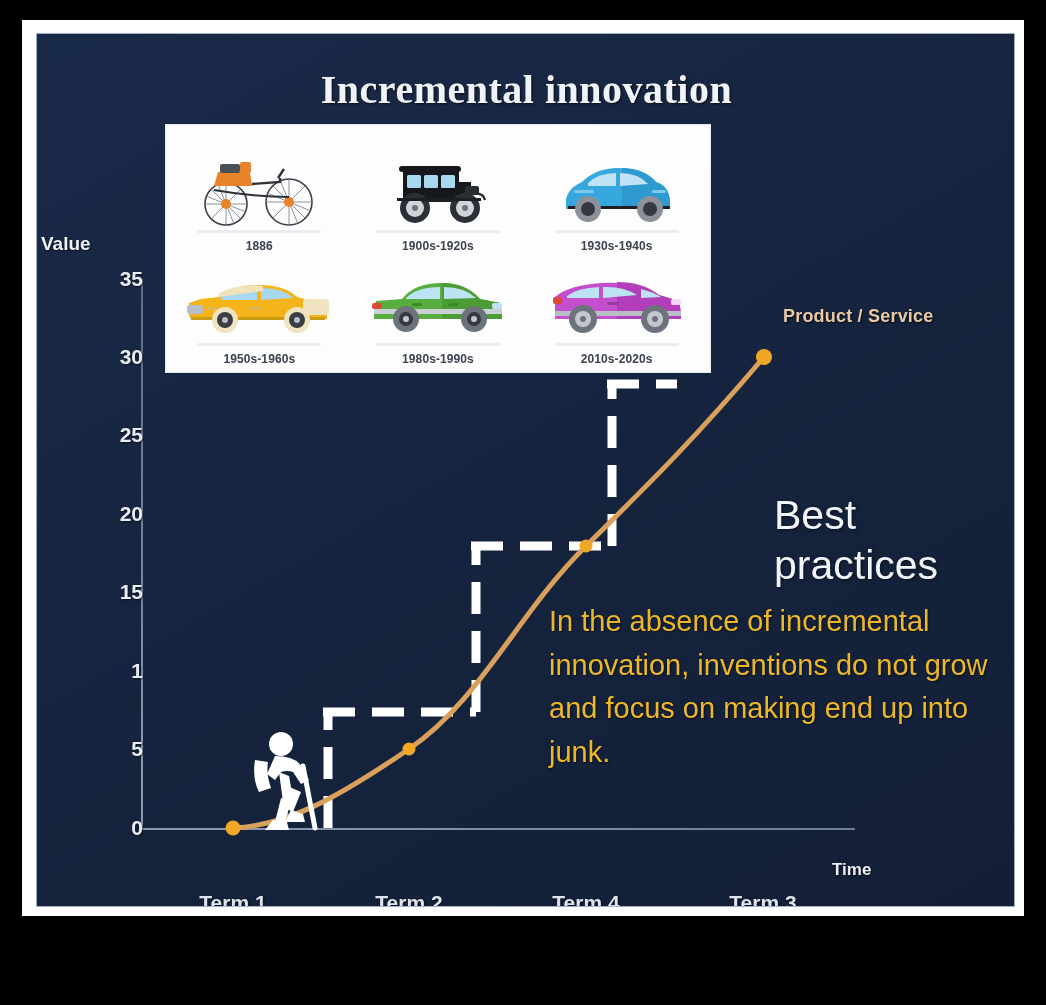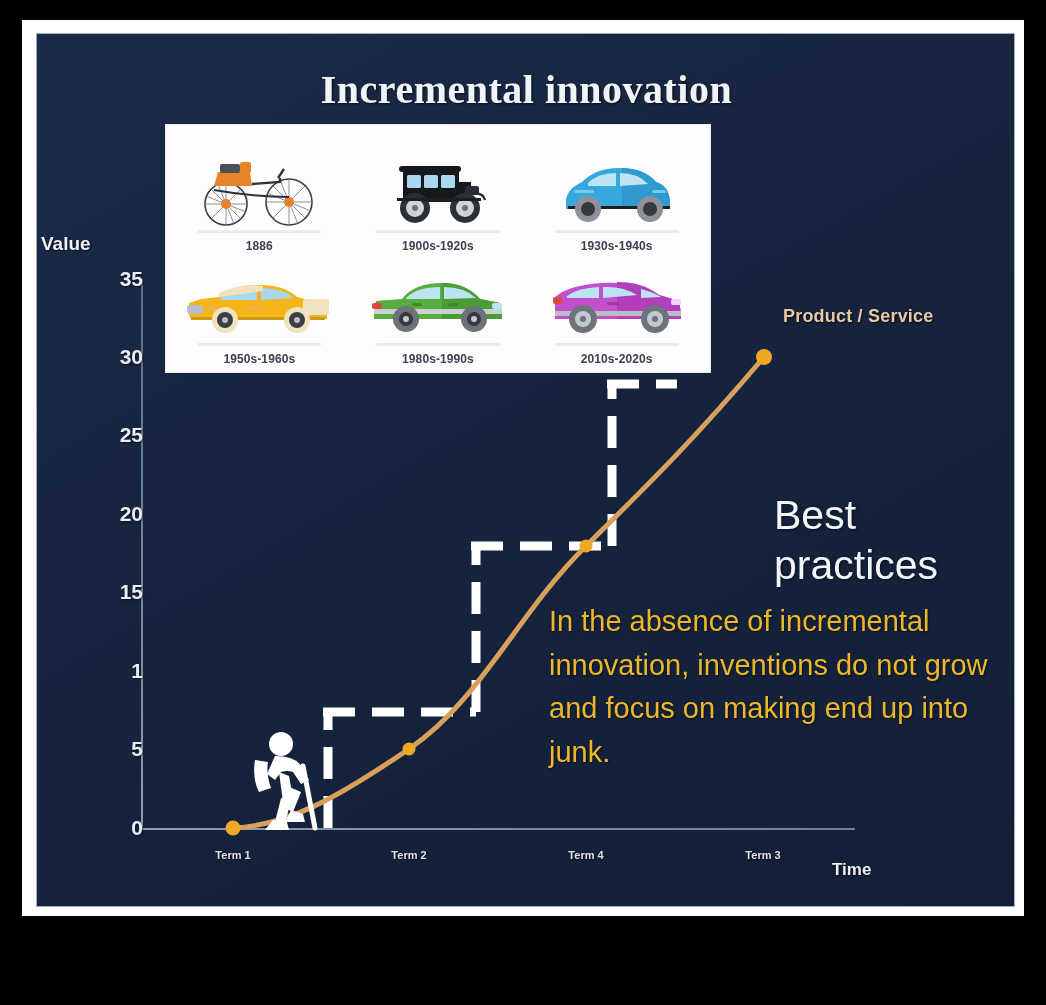--- a/index.html
+++ b/index.html
@@ -120,24 +120,25 @@
     font-size: 21px;
     font-weight: 700;
     color: #eaedf3;
     text-shadow: 1px 1px 2px rgba(0,0,0,.6);
     transform: translateY(-50%);
   }
   #ytick-wrap { position: absolute; left: 40px; top: 0; width: 66px; height: 874px; }
   .xtick {
     position: absolute;
     transform: translateX(-50%);
-    font-size: 11px;
+    font-size: 21px;
     font-weight: 700;
     color: #dfe4ec;
     text-shadow: 1px 1px 2px rgba(0,0,0,.6);
+    margin-top: 42px;
   }
   #axis-y-line {
     position: absolute;
     left: 104px; top: 245px;
     width: 2px; height: 550px;
     background: linear-gradient(to bottom, #5c6c86, #8d9cb2);
   }
   #axis-x-line {
     position: absolute;
     left: 104px; top: 794px;

